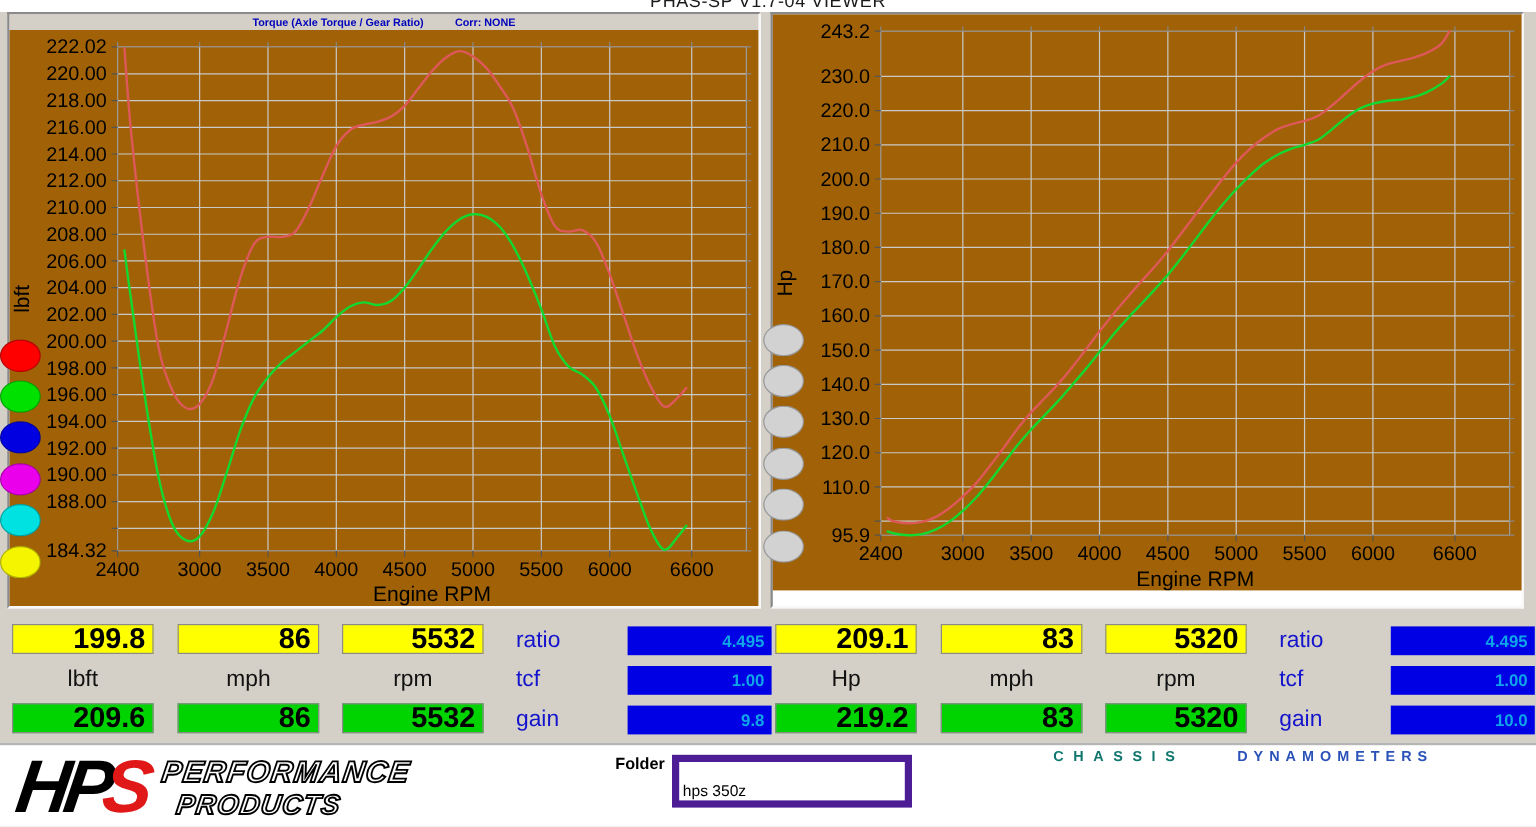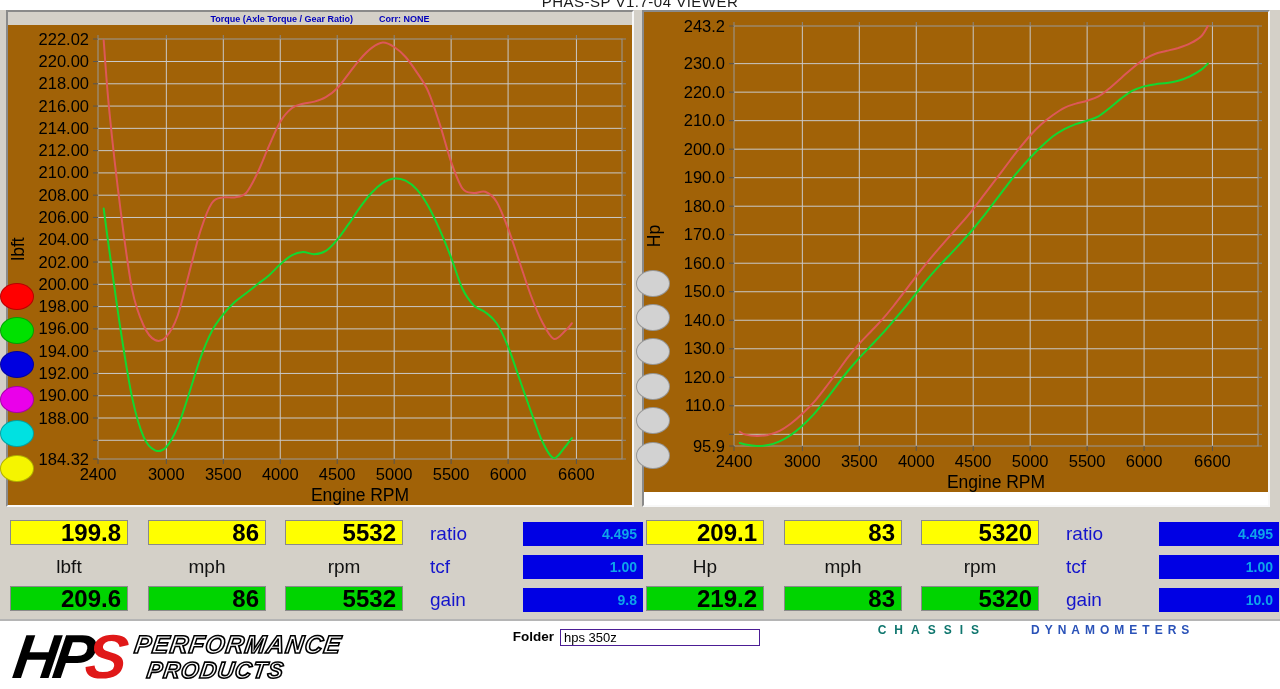--- a/index.html
+++ b/index.html
@@ -39,22 +39,22 @@
   .hps-mark { font-style:italic; font-weight:bold; font-size:62px; line-height:56px; letter-spacing:-5px; transform:skewX(-8deg); }
   .hps-hp { color:#000; }
   .hps-s { color:#e01818; margin-left:-4px; }
   .hps-words { font-style:italic; font-weight:bold; color:#fff; -webkit-text-stroke:1.6px #000; transform:skewX(-8deg); line-height:1.08; }
   .hw1 { font-size:25px; letter-spacing:1px; }
   .hw2 { font-size:23px; margin-left:16px; letter-spacing:1px; }
 
   .fields { position:absolute; left:494px; top:8px; }
   .frow { display:flex; align-items:flex-start; margin-bottom:4px; }
   .flabel { width:60px; text-align:right; font-weight:bold; font-size:13.5px; margin-right:6px; }
-  .fbox { display:inline-block; width:200px; height:17px; border:1px solid #4c1d95; background:#fff;
-          font-size:13px; line-height:15px; padding:0 3px; white-space:pre; }
+  .fbox { display:inline-block; width:200px; height:17px; border:6px solid #4c1d95; background:#fff;
+          font-size:13px; line-height:15px; padding:16px 3px; white-space:pre; }
 
   .dyn { position:absolute; right:14px; top:4px; width:460px; }
   .dyn-word { font-style:italic; font-weight:bold; font-size:48px; line-height:46px; letter-spacing:-2px; text-align:center; }
   .dyna { color:#d93227; text-shadow:2px 2px 0 #2a52b8; }
   .pack { color:#2a52b8; text-shadow:2px 2px 0 #d93227; }
   .dyn-sub { display:flex; justify-content:center; gap:44px; font-weight:bold; font-size:12px; margin-top:-2px; }
   .chassis { color:#0f766e; letter-spacing:8px; }
   .dynos { color:#2a52b8; letter-spacing:5px; }
 </style>
 </head>

